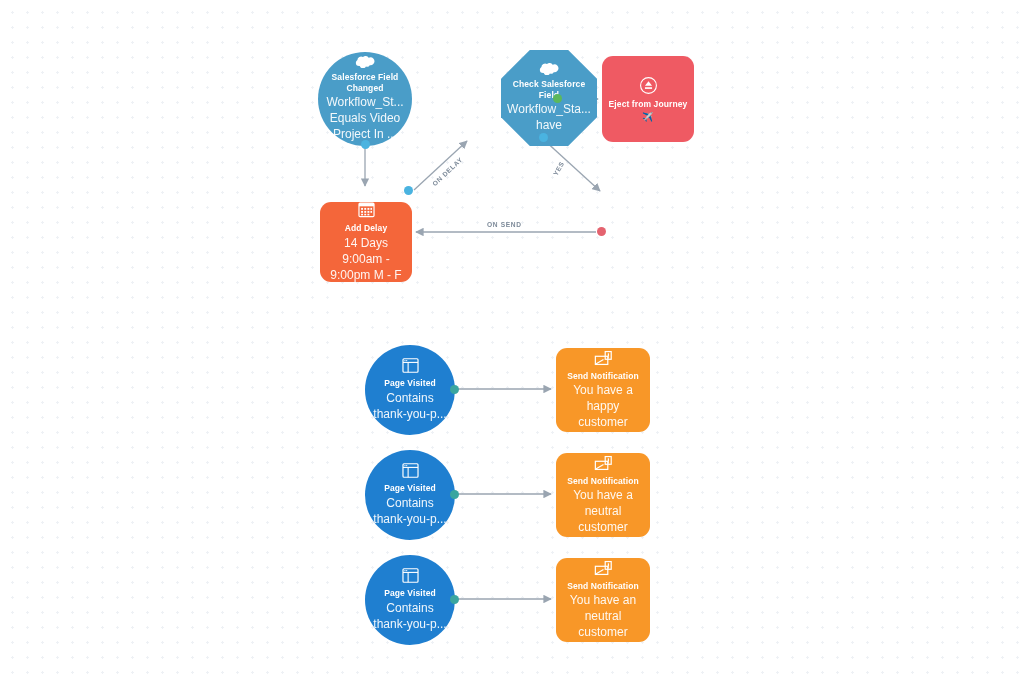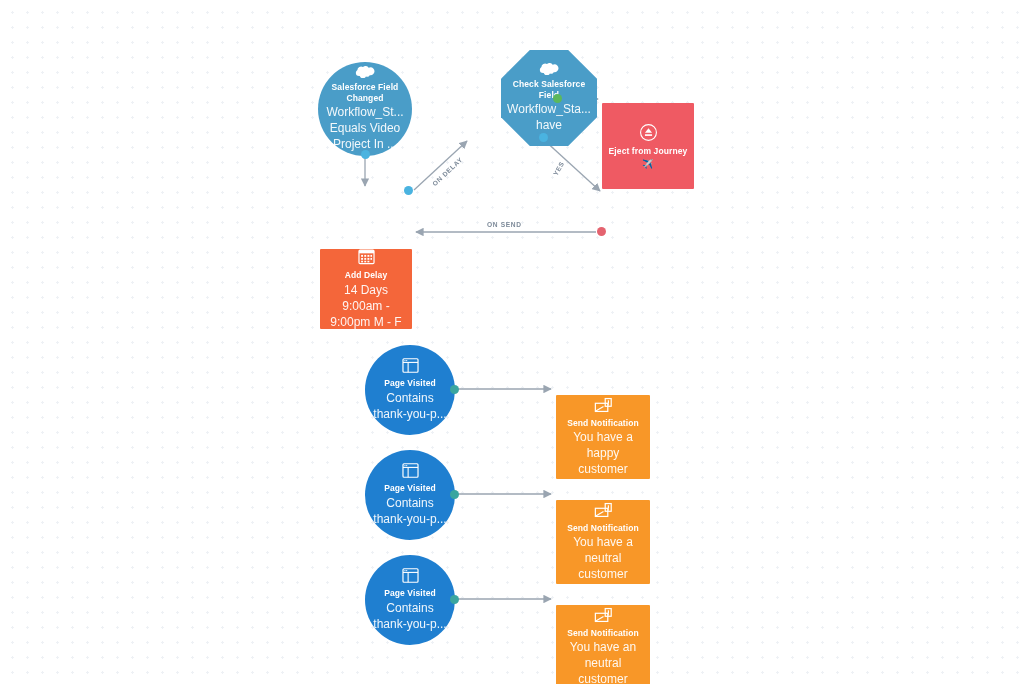--- a/index.html
+++ b/index.html
@@ -60,21 +60,21 @@
   }
 
   .node-icon {
     display: block;
     margin-bottom: 4px;
     line-height: 0;
   }
 
   
   .shape-circle { border-radius: 50%; }
-  .shape-rect   { border-radius: 1px; margin-top: 47px; }
+  .shape-rect   { border-radius: 11px; }
   .shape-octagon {
     clip-path: polygon(30% 0%, 70% 0%, 100% 30%, 100% 70%,
                        70% 100%, 30% 100%, 0% 70%, 0% 30%);
   }
 
   
   .dot {
     position: absolute;
     width: 9px;
     height: 9px;
@@ -125,21 +125,21 @@
   </svg>
 
   <div class="edge-label" style="left:567px; top:102px;">NO</div>
 
   <div class="edge-label" style="left:551px; top:165px; transform:rotate(-60deg);">YES</div>
 
   <div class="edge-label" style="left:428px; top:168px; transform:rotate(-43deg);">ON DELAY</div>
 
   <div class="edge-label" style="left:487px; top:221px;">ON SEND</div>
 
-  <div class="node shape-circle" style="left:318px; top:62px; width:94px; height:94px; background:#4a9dc8;">
+  <div class="node shape-circle" style="left:318px; top:52px; width:94px; height:94px; background:#4a9dc8;">
     <span class="node-icon">
       <svg width="20" height="13" viewBox="0 0 24 15" xmlns="http://www.w3.org/2000/svg">
         <path fill="#ffffff" d="M9.6 2.1A4.3 4.3 0 0 1 16.4 3a5.2 5.2 0 0 1 2.2-.5c2.6 0 4.8 2.1 4.8 4.8s-2.2 4.8-4.8 4.8c-.3 0-.6 0-.9-.1a3.5 3.5 0 0 1-4.6 1.4 4 4 0 0 1-7.4-.5 3.7 3.7 0 0 1-.8.1A3.9 3.9 0 0 1 1 9.1a3.9 3.9 0 0 1 1.9-3.3A4.4 4.4 0 0 1 9.6 2.1z"></path>
       </svg>
     </span>
     <div class="node-title">Salesforce Field Changed</div>
     <div class="node-sub">Workflow_St... Equals Video Project In ...</div>
     <span class="dot" style="left:43px; top:88px; background:#4ab3e0;"></span>
   </div>
 

